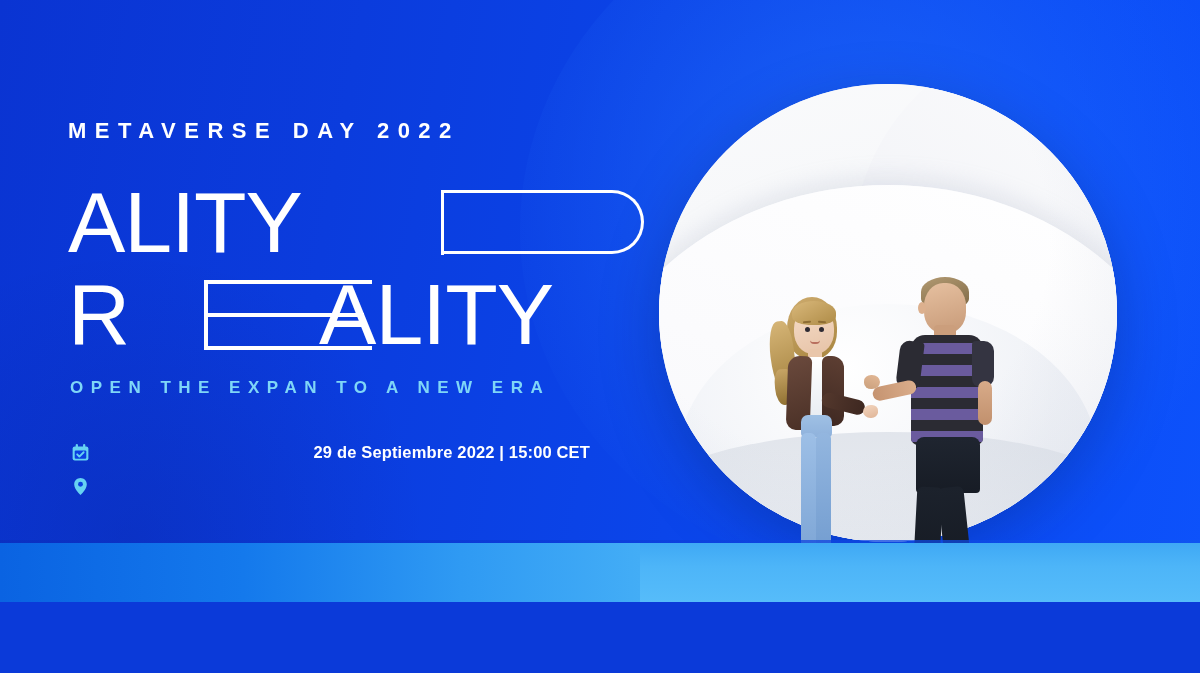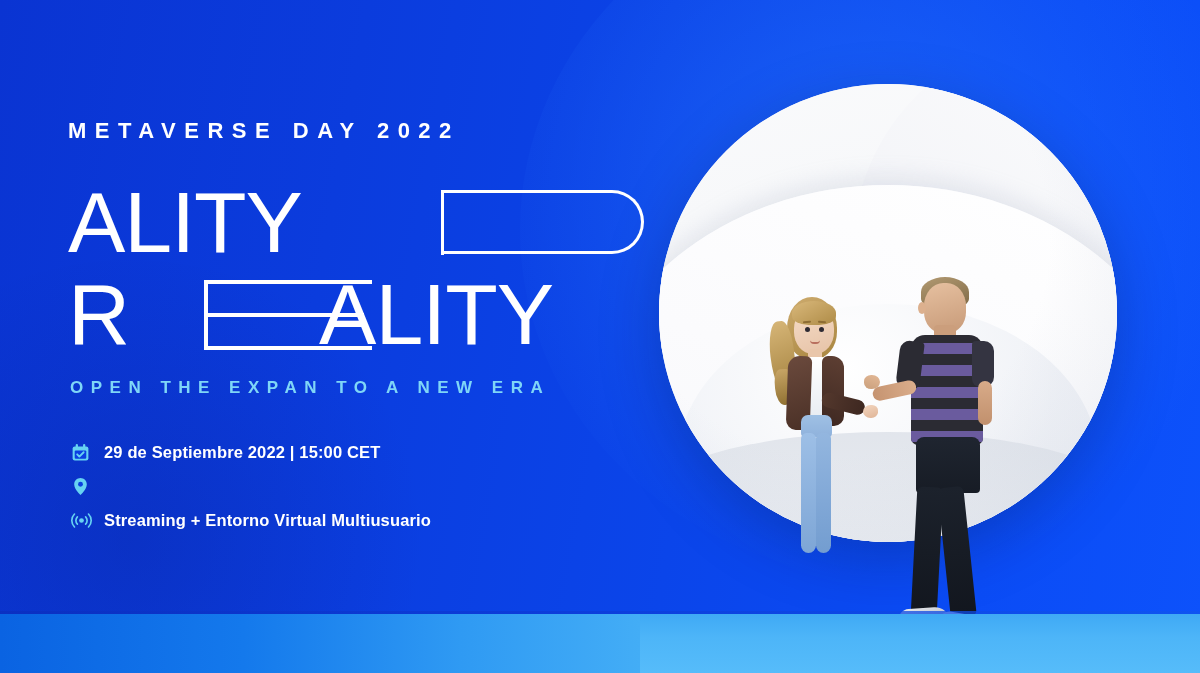--- a/index.html
+++ b/index.html
@@ -4,21 +4,21 @@
 <style>
   * { margin:0; padding:0; box-sizing:border-box; }
   html,body { background:#0b3ad9; }
   body {
     width:1200px; height:673px; overflow:hidden; position:relative;
     font-family:"Liberation Sans", sans-serif;
   }
 
   
   #banner {
-    position:absolute; inset:0; width:1200px; height:673px; overflow:hidden;
+    position:absolute; inset:0; width:1200px; height:602px; overflow:hidden;
     background:linear-gradient(100deg,#0a34d2 0%,#0b3cdd 28%,#0b45ea 58%,#0b4cf6 82%,#0d52fb 100%);
   }
   .bg-glow {
     position:absolute; border-radius:50%; pointer-events:none;
   }
   .glow-a {
     left:520px; top:-120px; width:760px; height:700px;
     background:radial-gradient(circle at 45% 45%, rgba(40,120,255,.55) 0%, rgba(20,80,250,0) 68%);
   }
   .glow-b {
@@ -243,21 +243,21 @@
 
   .tagline {
     position:absolute; top:378px; left:2px;
     color:#7fd6f7; font-size:17px; font-weight:700;
     letter-spacing:7.5px; white-space:nowrap;
   }
 
   
   .info { position:absolute; top:436px; left:2px; width:520px; }
   .info-row {
-    display:flex; align-items:center; height:32px; margin-bottom:2px;
+    display:flex; align-items:center; height:32px; margin-bottom:2px;justify-content:space-between;
   }
   .info-icon {
     width:34px; min-width:34px; display:flex; align-items:center; justify-content:flex-start;
     color:#66d2f2;
   }
   .info-text {
     color:#ffffff; font-size:16.5px; font-weight:700; letter-spacing:.15px;
     white-space:nowrap;
   }
 </style>
@@ -376,28 +376,16 @@
 
       <div class="info-row">
         <span class="info-icon">
           <svg width="21" height="21" viewBox="0 0 24 24" fill="none">
             <path d="M12 2.4c-4.0 0-7.2 3.2-7.2 7.2 0 5.4 7.2 12.0 7.2 12.0s7.2-6.6 7.2-12.0c0-4.0-3.2-7.2-7.2-7.2z" fill="#66d2f2"></path>
             <circle cx="12" cy="9.5" r="2.8" fill="#0b3fe2"></circle>
           </svg>
         </span>
       </div>
 
-      <div class="info-row">
-        <span class="info-icon">
-          <svg width="23" height="21" viewBox="0 0 26 24" fill="none" stroke="#66d2f2" stroke-width="1.9" stroke-linecap="round">
-            <circle cx="13" cy="12" r="2.7" fill="#66d2f2" stroke="none"></circle>
-            <path d="M8.3 7.8a6.0 6.0 0 0 0 0 8.4"></path>
-            <path d="M17.7 7.8a6.0 6.0 0 0 1 0 8.4"></path>
-            <path d="M5.0 4.6a10.4 10.4 0 0 0 0 14.8"></path>
-            <path d="M21.0 4.6a10.4 10.4 0 0 1 0 14.8"></path>
-          </svg>
-        </span>
-        <span class="info-text">Streaming + Entorno Virtual Multiusuario</span>
-      </div>
 
     </div>
   </div>
 </div>
 
 </body></html>

